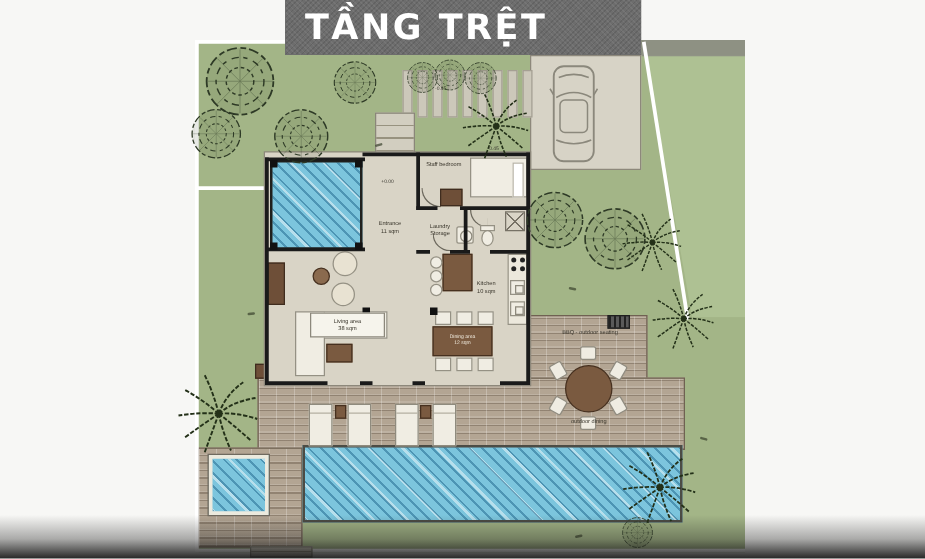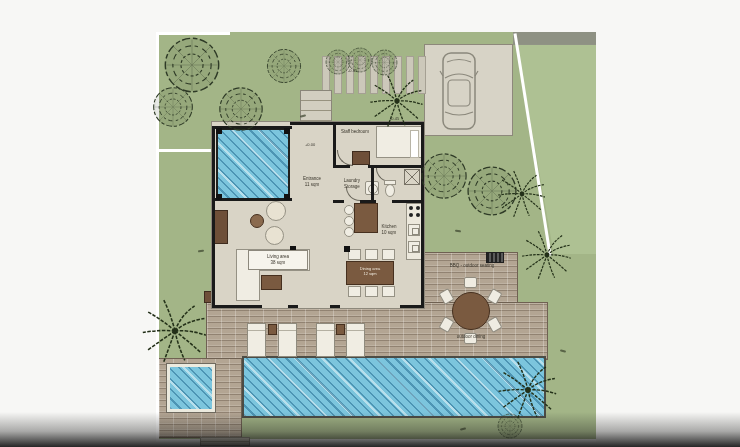--- a/index.html
+++ b/index.html
@@ -323,15 +323,18 @@
   <svg class="palm" style="left:496px;top:358px;" width="64" height="64">
       <use href="#sym-palm"></use>
     </svg>
 
   <div class="tuft" style="left:300px;top:115px;transform:rotate(-15deg);"></div>
   <div class="tuft" style="left:455px;top:230px;transform:rotate(10deg);"></div>
   <div class="tuft" style="left:198px;top:250px;transform:rotate(-8deg);"></div>
   <div class="tuft" style="left:560px;top:350px;transform:rotate(14deg);"></div>
   <div class="tuft" style="left:460px;top:428px;transform:rotate(-12deg);"></div>
 
+  <div class="abs" id="banner">
+    <div class="title">TẦNG TRỆT</div>
+  </div>
 
   <div class="abs" id="bottom-fade"></div>
 </div>
 
 </body></html>

